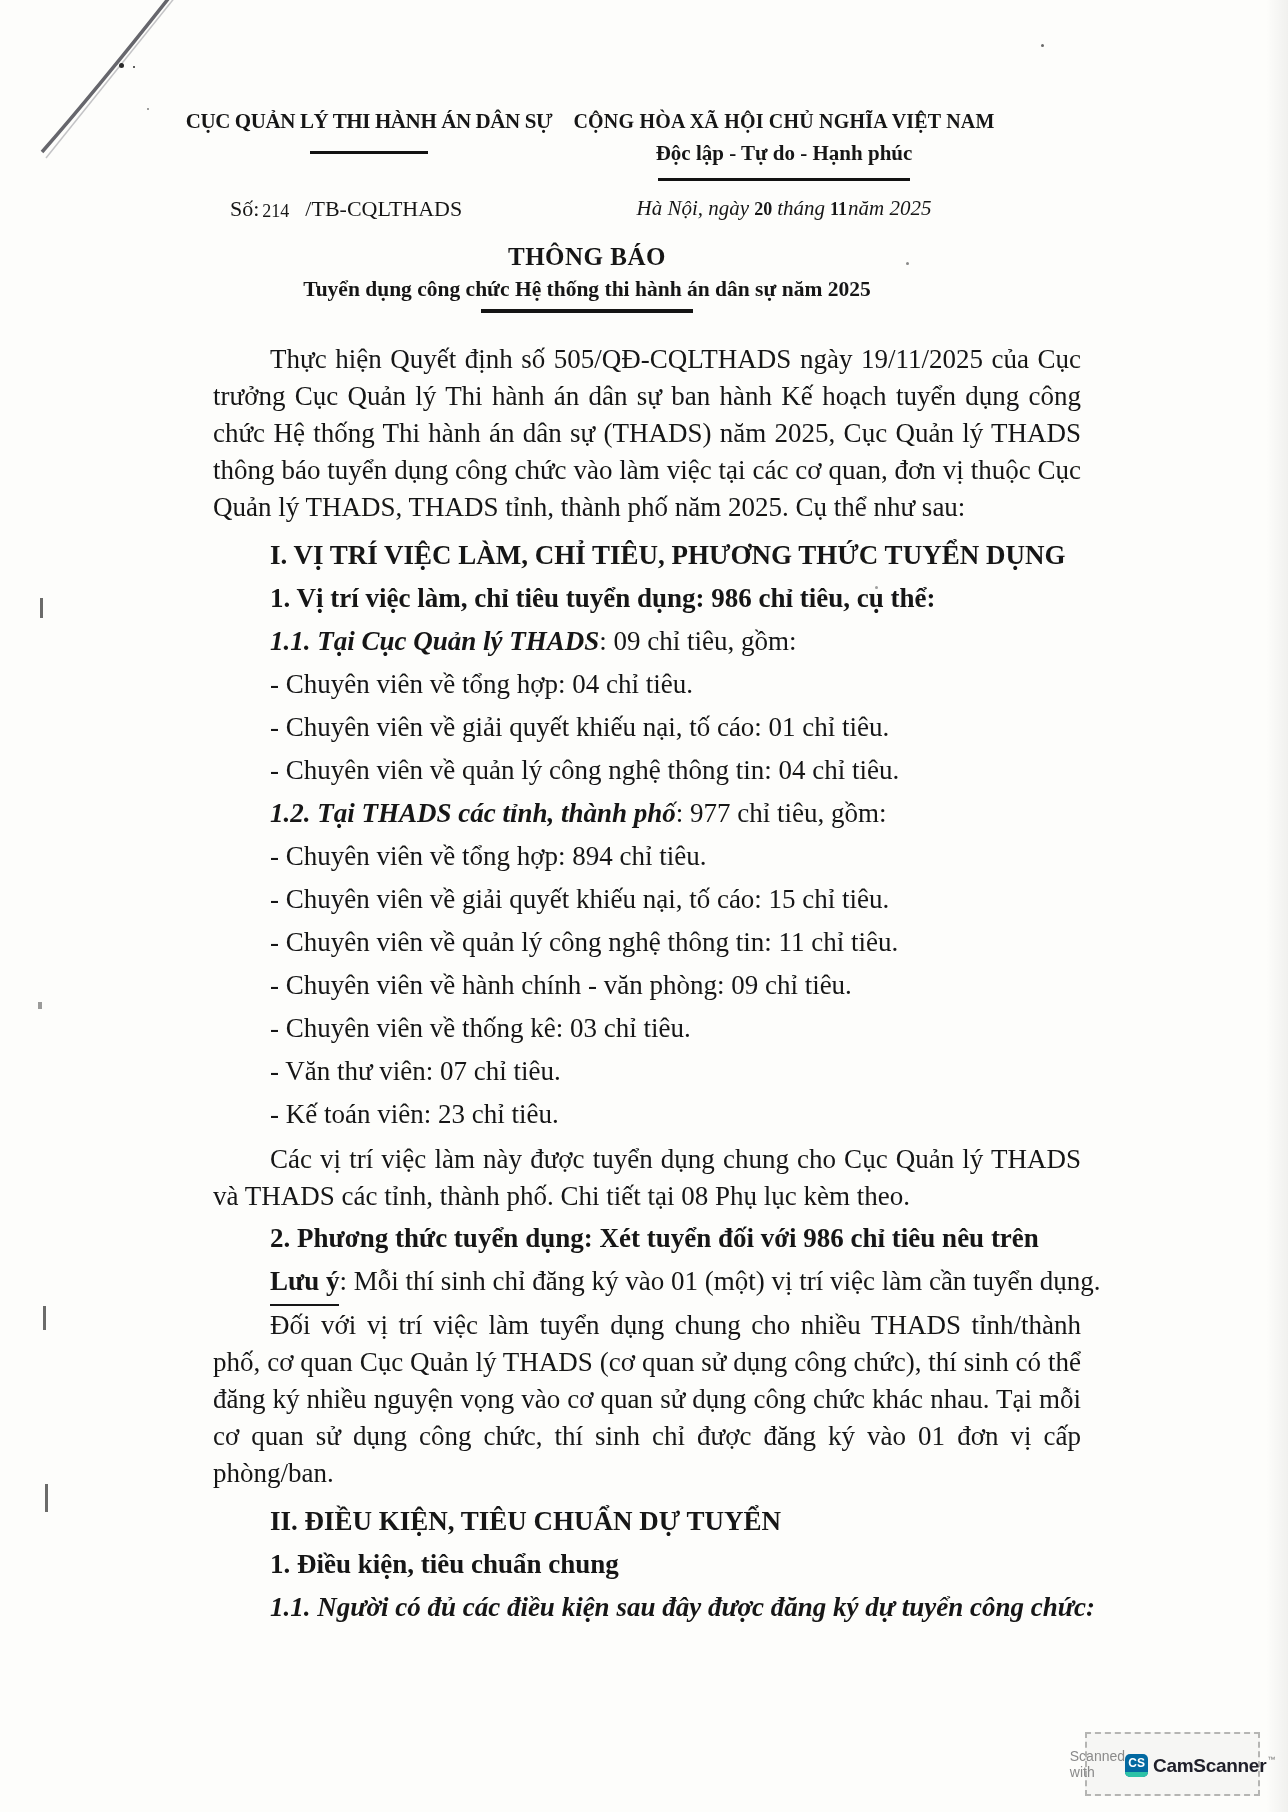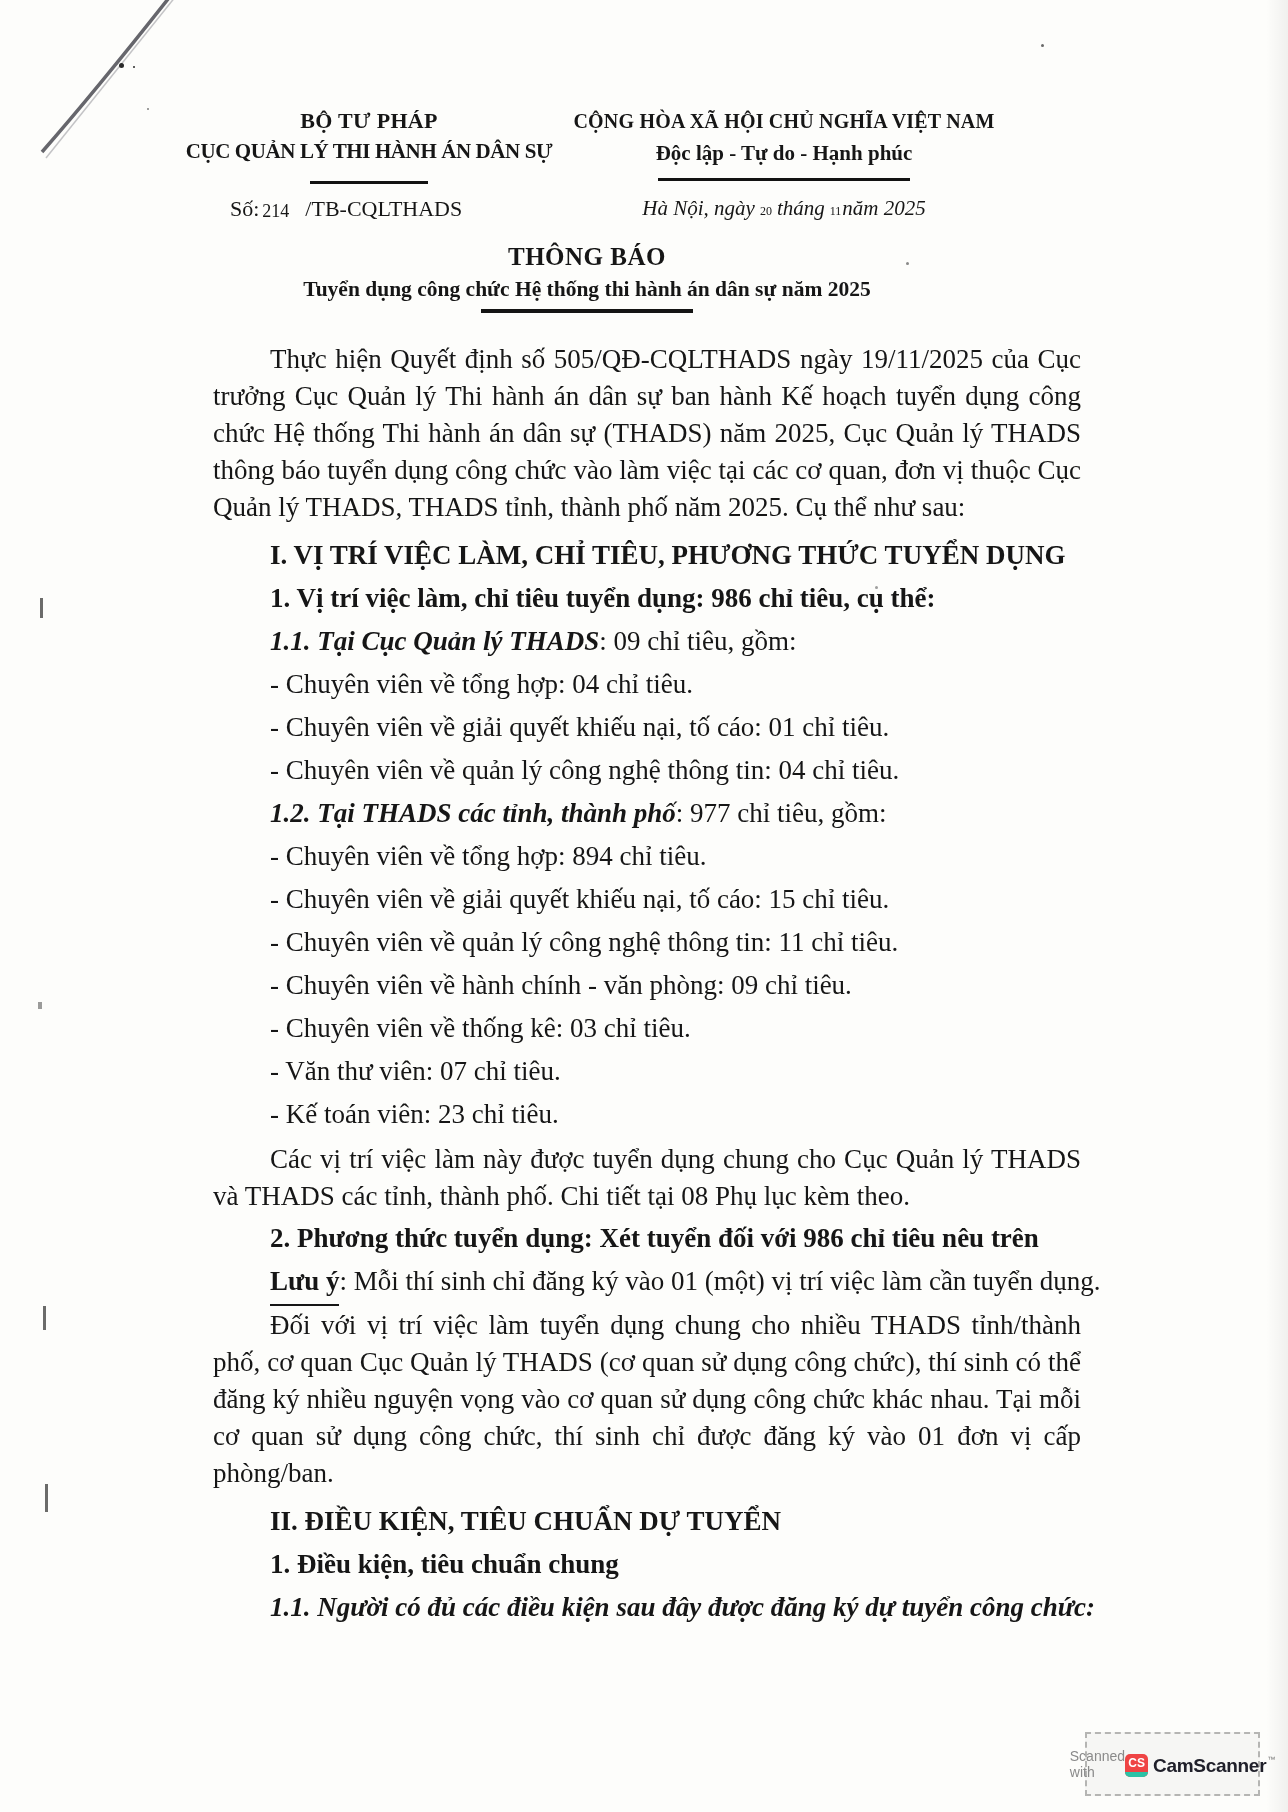--- a/index.html
+++ b/index.html
@@ -44,21 +44,21 @@
     position:absolute;top:196px;left:230px;
     font-size:22px;white-space:nowrap;
   }
   .doc-number .num{font-size:18px;position:relative;top:1px;margin-left:3px;text-align:right;}
   .doc-number .suffix{margin-left:16px;}
 
   .place-date{
     position:absolute;top:196px;left:556px;width:456px;
     text-align:center;font-size:21px;font-style:italic;white-space:nowrap;
   }
-  .place-date .fill{font-style:normal;font-size:12px;margin:0 5px;}
+  .place-date .fill{font-style:normal;font-size:18px;margin:0 5px;font-weight:bold;}
   .place-date .fill.month{margin-right:1px;}
 
   
   .title-block{position:absolute;top:243px;left:213px;width:748px;text-align:center;}
   .doc-title{font-size:25px;font-weight:bold;letter-spacing:.5px;margin:0;}
   .doc-subtitle{font-size:21.5px;font-weight:bold;margin:6px 0 0;}
   .subtitle-underline{width:212px;height:4px;background:#141414;margin:7px auto 0;}
 
   
   .content{
@@ -77,21 +77,21 @@
     position:absolute;left:1085px;top:1732px;width:175px;height:64px;
     border:2px dashed #b5b5b3;background:#f6f6f4;
     box-sizing:border-box;
     font-family:"Liberation Sans","DejaVu Sans",sans-serif;
     display:flex;flex-direction:row;align-items:center;justify-content:center;
   }
   .cs-scanned{font-size:14px;color:#8a8a8a;line-height:16px;}
   .cs-row{display:flex;align-items:center;margin-top:3px;}
   .cs-logo{
     position:relative;width:23px;height:23px;border-radius:5px;
-    background:#ef4444;margin-right:5px;overflow:hidden;
+    background:#0369a1;margin-right:5px;overflow:hidden;
     display:flex;align-items:flex-start;justify-content:center;
   }
   .cs-logo .cs-txt{color:#fff;font-weight:bold;font-size:12px;line-height:19px;}
   .cs-logo .cs-strip{position:absolute;left:0;bottom:0;width:100%;height:5px;background:#2cc2a6;}
   .cs-name{font-size:19px;font-weight:bold;color:#20202a;letter-spacing:-0.3px;}
   .cs-tm{font-size:8px;color:#777;vertical-align:top;position:relative;top:-6px;margin-left:1px;}
 </style>
 </head>
 <body>
 
@@ -107,21 +107,20 @@
   <div class="speck" style="left:1041px;top:44px;width:3px;height:3px;opacity:.7;"></div>
   <div class="speck" style="left:906px;top:262px;width:3px;height:3px;opacity:.55;"></div>
   <div class="speck" style="left:875px;top:586px;width:3px;height:3px;opacity:.45;"></div>
   <div class="edge-mark" style="left:40px;top:598px;width:3px;height:20px;"></div>
   <div class="edge-mark" style="left:38px;top:1002px;width:4px;height:7px;opacity:.5;"></div>
   <div class="edge-mark" style="left:43px;top:1306px;width:3px;height:24px;"></div>
   <div class="edge-mark" style="left:45px;top:1484px;width:3px;height:28px;"></div>
   <div class="edge-shade"></div>
 
   <div class="org-block">
-    <div class="org-parent">BỘ TƯ PHÁP</div>
     <div class="org-name">CỤC QUẢN LÝ THI HÀNH ÁN DÂN SỰ</div>
     <div class="org-underline"></div>
   </div>
 
   <div class="motto-block">
     <div class="motto-1">CỘNG HÒA XÃ HỘI CHỦ NGHĨA VIỆT NAM</div>
     <div class="motto-2">Độc lập - Tự do - Hạnh phúc</div>
     <div class="motto-underline"></div>
   </div>
 

